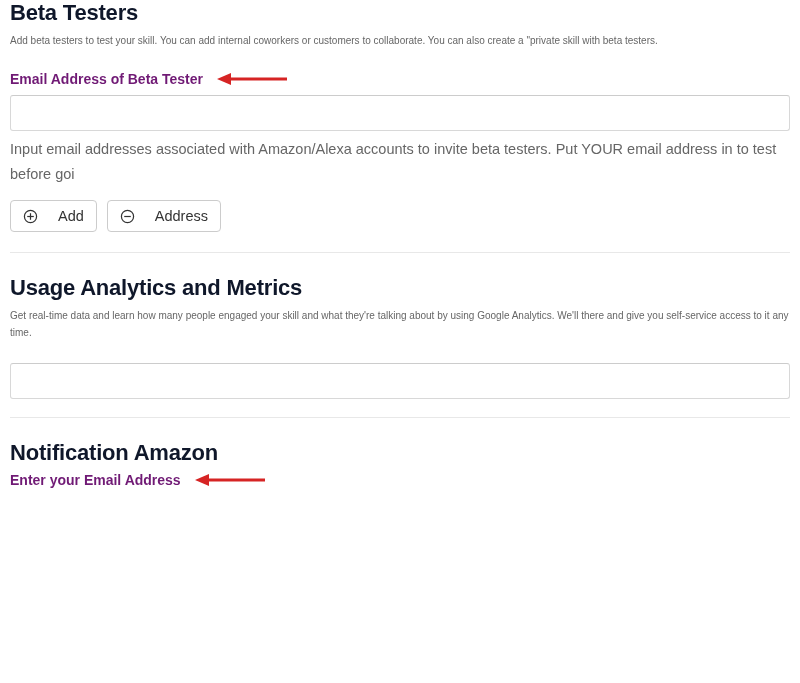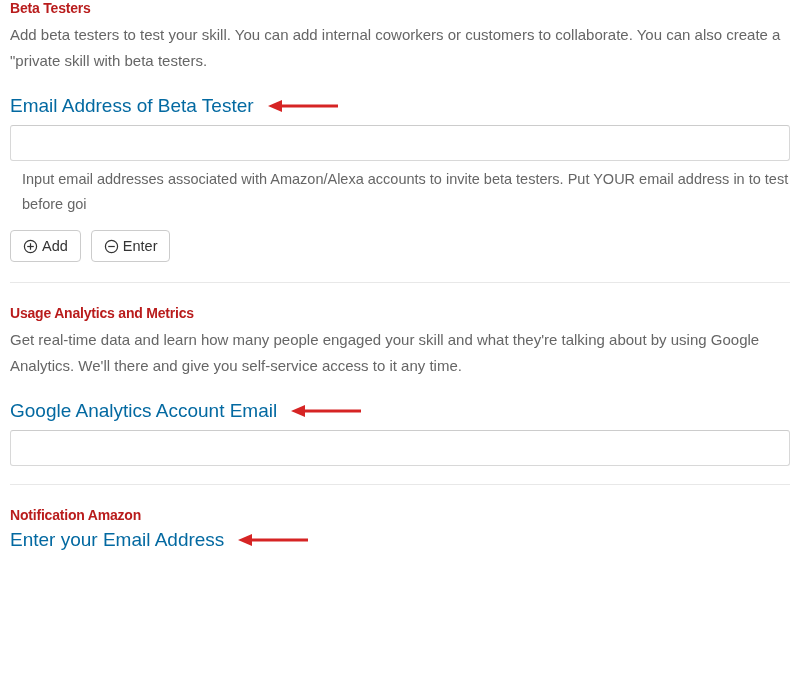--- a/index.html
+++ b/index.html
@@ -12,42 +12,42 @@
     color: #333;
     background: #fff;
     padding: 0 10px;
     width: 800px;
     overflow: hidden;
   }
   .section {
     margin-bottom: 18px;
   }
   .section-title {
-    font-size: 14px;
+    font-size: 22px;
     font-weight: 700;
-    color: #b91c1c;
+    color: #0f172a;
     margin-bottom: 6px;
     letter-spacing: -0.2px;
   }
   .section-desc {
-    font-size: 15px;
+    font-size: 10px;
     color: #666;
     line-height: 1.7;
     margin-bottom: 22px;
   }
   .field-label-row {
     display: flex;
     align-items: center;
     gap: 14px;
     margin-bottom: 8px;
   }
   .field-label {
-    font-size: 19px;
-    font-weight: 400;
-    color: #0369a1;
+    font-size: 14px;
+    font-weight: 700;
+    color: #701a75;
   }
   .arrow {
     width: 70px;
     height: 14px;
     flex-shrink: 0;
   }
   .text-input {
     width: 100%;
     height: 36px;
     border: 1px solid #d8d8d8;
@@ -60,32 +60,31 @@
     outline: none;
   }
   .text-input::placeholder {
     color: #aaa;
   }
   .help-text {
     font-size: 14.5px;
     color: #666;
     line-height: 1.7;
     margin-top: 6px;
-    margin-left: 12px;
   }
   .button-row {
     display: flex;
     gap: 10px;
     margin-top: 14px;
     margin-bottom: 20px;
   }
   .btn {
     display: inline-flex;
     align-items: center;
-    gap: 4px;
+    gap: 20px;
     padding: 7px 12px;
     border: 1px solid #ccc;
     border-radius: 4px;
     background: #fff;
     font-size: 14.5px;
     color: #333;
     cursor: pointer;
   }
   .btn .icon {
     width: 15px;
@@ -128,38 +127,31 @@
       </span>
       <span>Add</span>
     </button>
     <button class="btn">
       <span class="icon">
         <svg width="15" height="15" viewBox="0 0 16 16">
           <circle cx="8" cy="8" r="6.5" fill="none" stroke="#333" stroke-width="1.3"></circle>
           <line x1="4.5" y1="8" x2="11.5" y2="8" stroke="#333" stroke-width="1.3"></line>
         </svg>
       </span>
-      <span>Enter</span>
+      <span>Address</span>
     </button>
   </div>
 </div>
 
 <hr class="divider">
 
 <div class="section">
   <h2 class="section-title">Usage Analytics and Metrics</h2>
   <p class="section-desc">Get real-time data and learn how many people engaged your skill and what they're talking about by using Google Analytics. We'll there and give you self-service access to it any time.</p>
 
-  <div class="field-label-row">
-    <span class="field-label">Google Analytics Account Email</span>
-    <svg class="arrow" viewBox="0 0 70 14">
-      <line x1="70" y1="7" x2="12" y2="7" stroke="#d62424" stroke-width="3"></line>
-      <polygon points="0,7 14,1 14,13" fill="#d62424"></polygon>
-    </svg>
-  </div>
   <input type="text" class="text-input" value="" style="">
 </div>
 
 <hr class="divider" style="margin-top:16px;">
 
 <div class="section">
   <h2 class="section-title">Notification Amazon</h2>
 
   <div class="field-label-row">
     <span class="field-label">Enter your Email Address</span>

